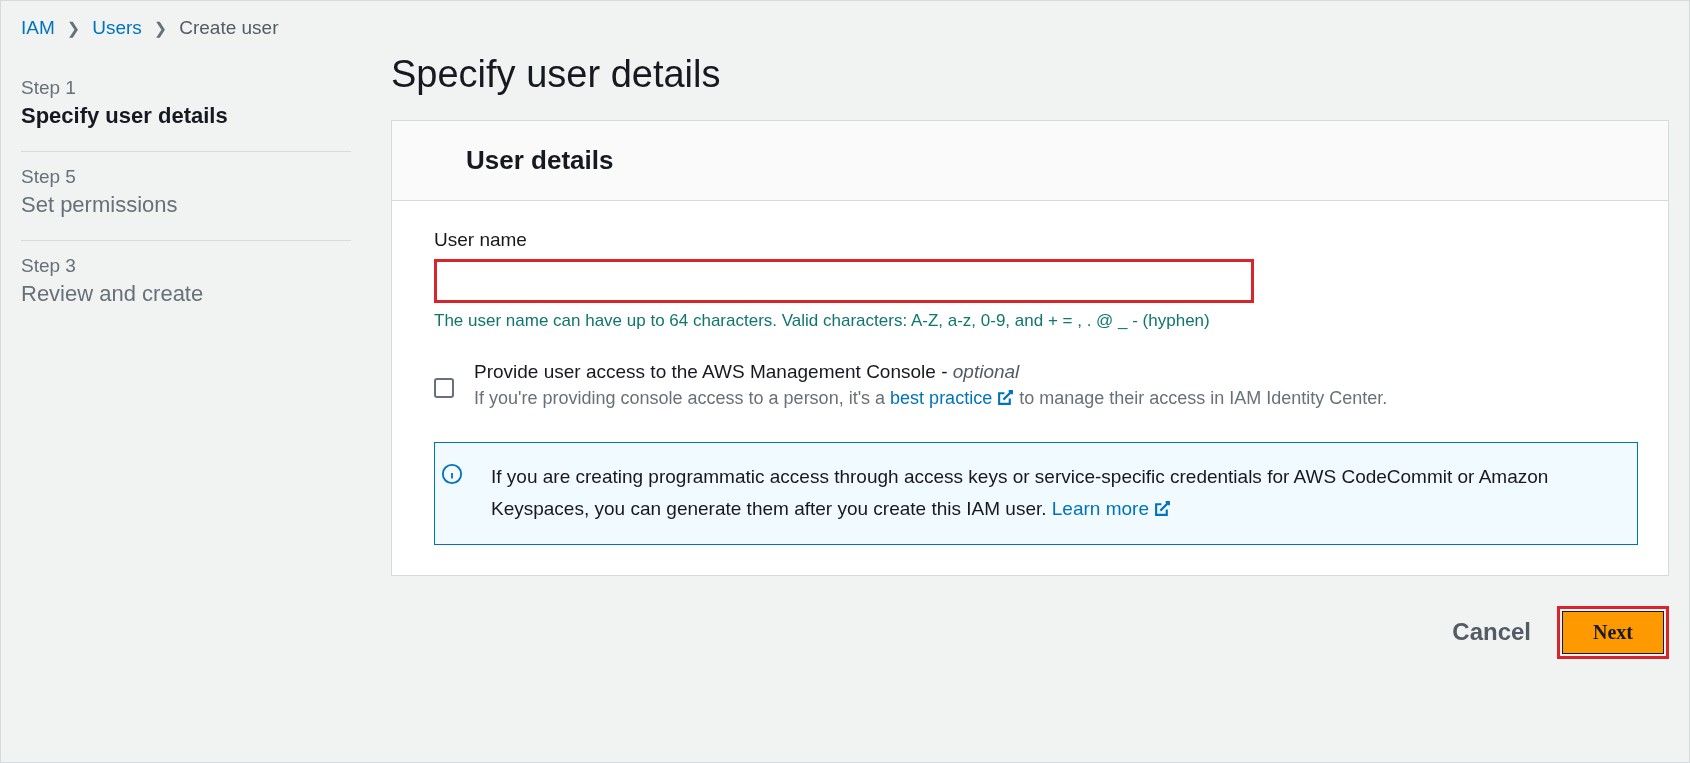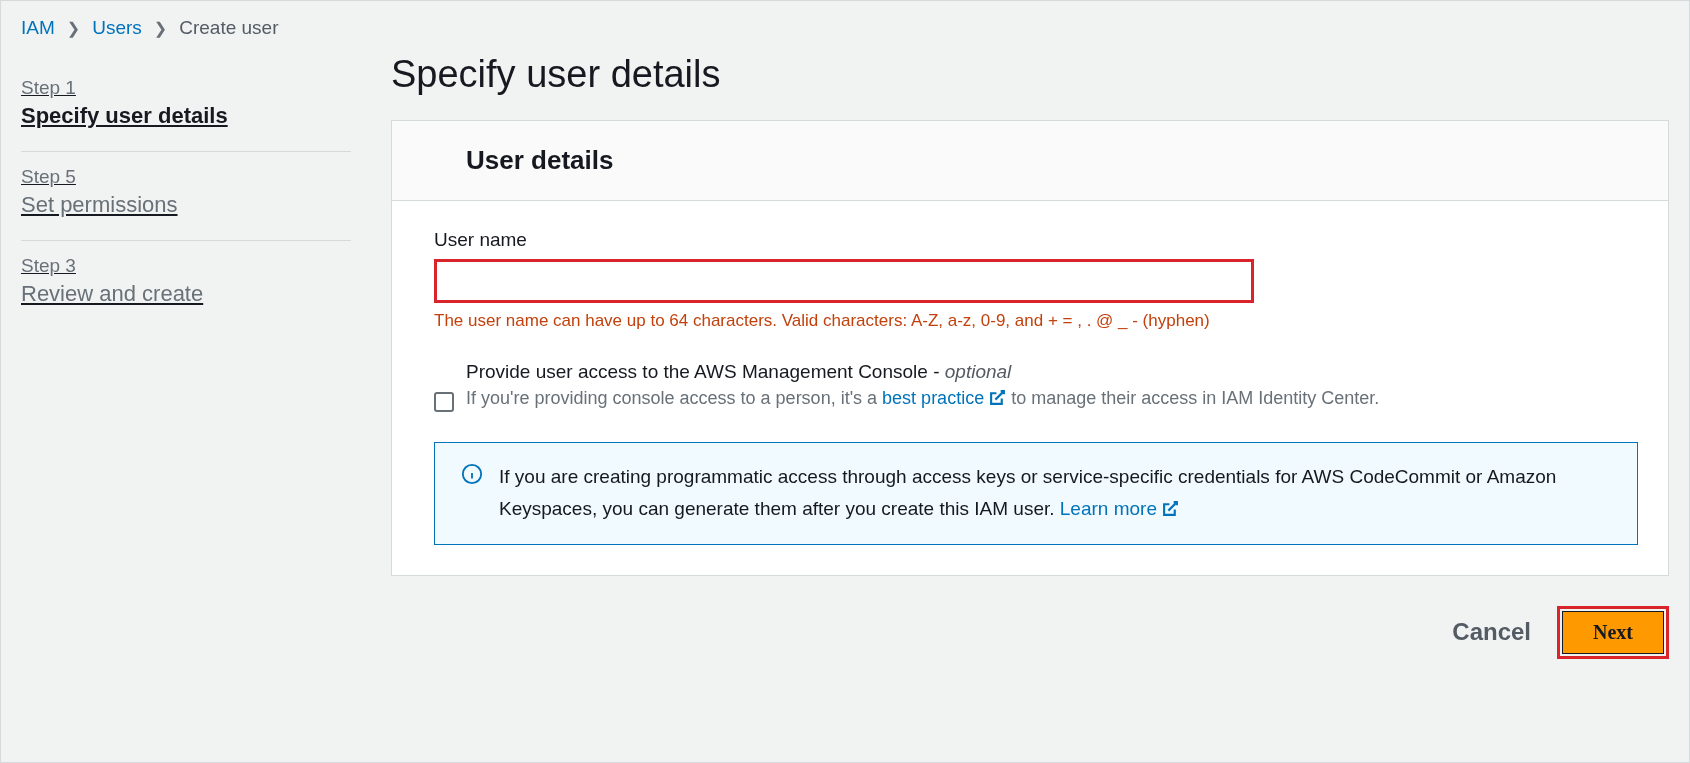--- a/index.html
+++ b/index.html
@@ -44,21 +44,20 @@
     flex: 1;
     gap: 40px;
   }
   
   .steps {
     width: 330px;
     padding-top: 4px;
   }
   .step {
     padding: 14px 0 22px 0;
-    text-decoration: underline;
   }
   .step-label {
     font-size: 19px;
     color: #687078;
     margin-bottom: 4px;
   }
   .step-title {
     font-size: 22px;
     color: #687078;
   }
@@ -109,26 +108,26 @@
     width: 820px;
     height: 44px;
     border: 3px solid #d9242c;
     padding: 6px 10px;
     font-size: 18px;
     outline: none;
   }
   .hint {
     margin-top: 8px;
     font-size: 17px;
-    color: #c2410c;
+    color: #0f766e;
   }
   .checkbox-row {
     display: flex;
-    align-items: flex-end;
-    gap: 12px;
+    align-items: center;
+    gap: 20px;
     margin-top: 30px;
   }
   .cb {
     width: 20px;
     height: 20px;
     border: 2px solid #687078;
     border-radius: 3px;
     margin-top: 3px;
     background: #fff;
     flex: 0 0 auto;
@@ -159,23 +158,23 @@
     height: 17px;
     vertical-align: -2px;
     stroke: #0073bb;
     fill: none;
     stroke-width: 2;
   }
   .info-box {
     margin-top: 30px;
     border: 1px solid #0073bb;
     background: #f1faff;
-    padding: 18px 26px;
-    display: flex;
-    gap: 16px;
+    padding: 18px 6px;
+    display: flex;
+    gap: 28px;
     align-items: flex-start;
   }
   .info-icon {
     width: 22px;
     height: 22px;
     flex: 0 0 auto;
     margin-top: 2px;
   }
   .info-icon svg {
     width: 22px;

